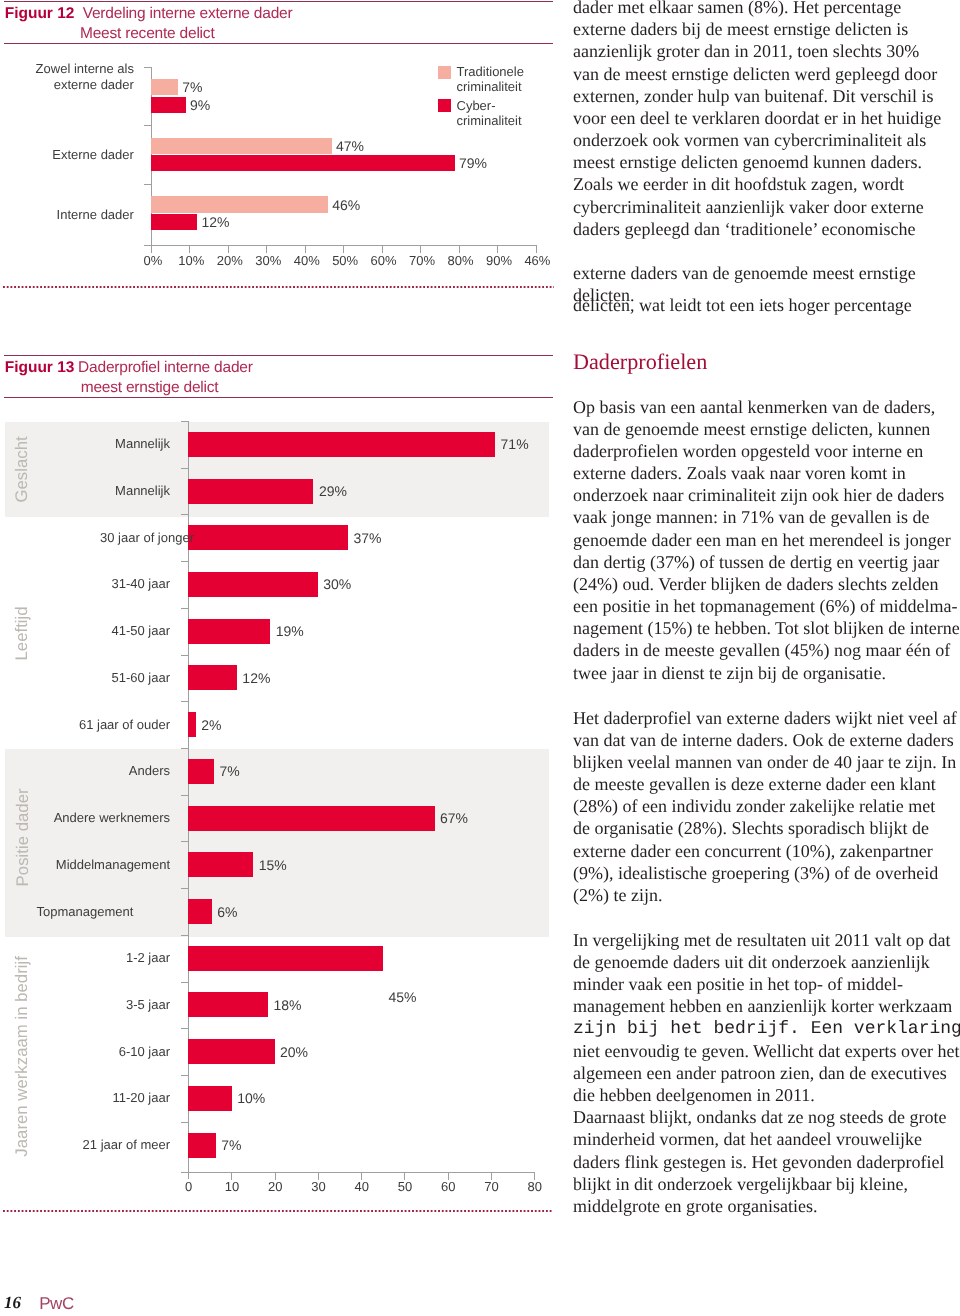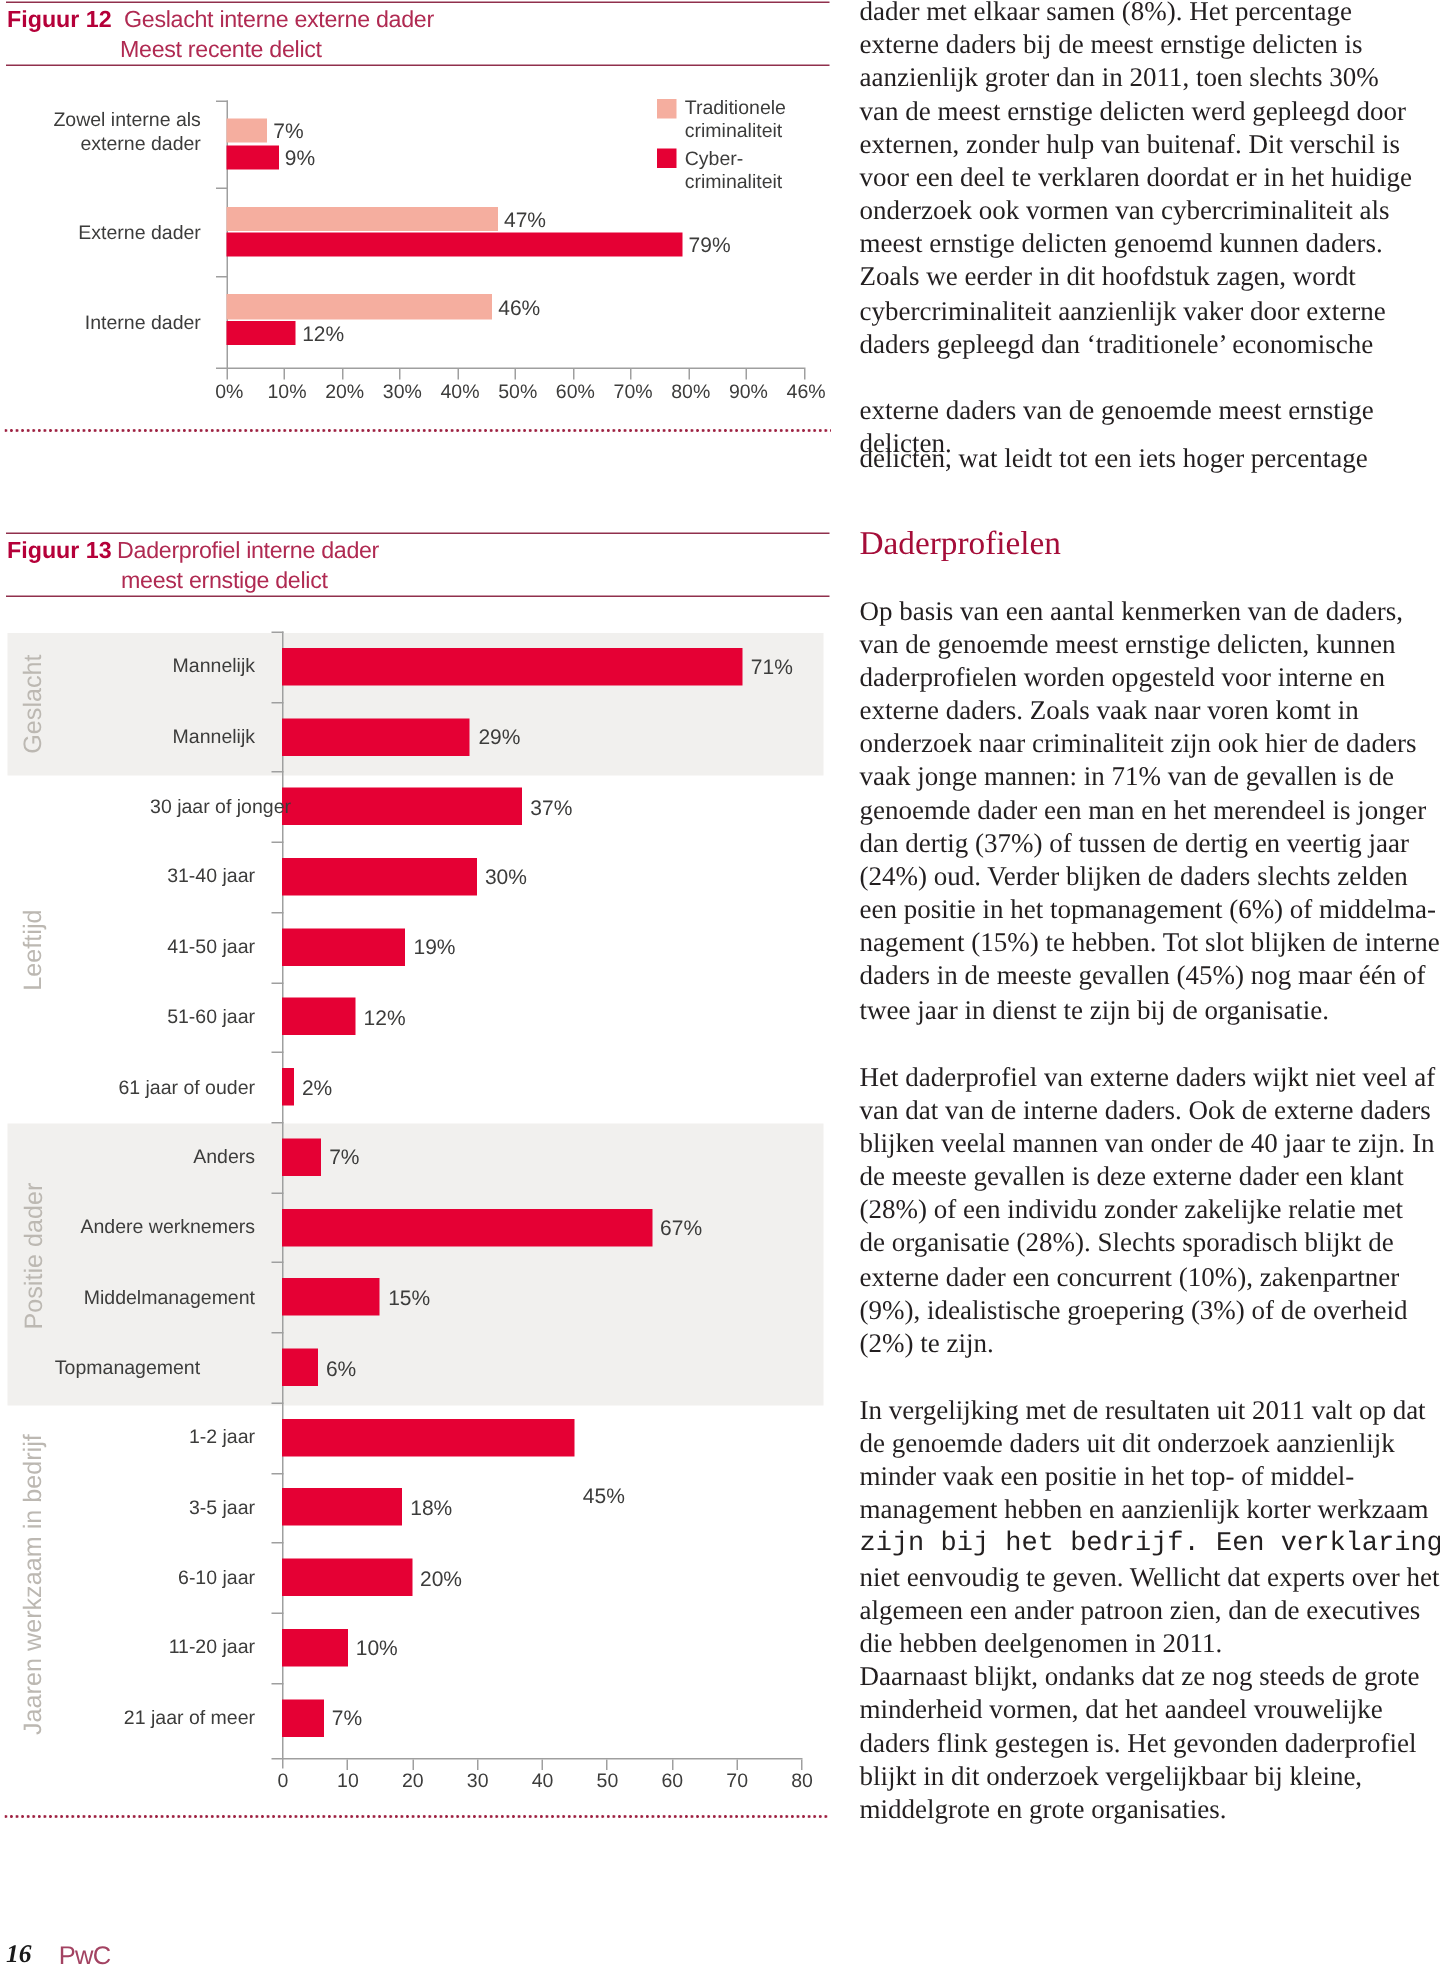--- a/index.html
+++ b/index.html
@@ -53,35 +53,35 @@
      line-height:17px;color:#a34362;letter-spacing:-0.45px;}
 </style>
 </head>
 <body>
 
 <div class="page">
 
   <div class="rule" style="left:4px;top:0.8px;width:548.6px;"></div>
   <div class="figcap" style="left:4.7px;top:4.2px;">
     <span class="num">Figuur 12</span>
-    <span class="t1" style="left:78px">Geslacht interne externe dader</span>
+    <span class="t1" style="left:78px">Verdeling interne externe dader</span>
     <span class="t2" style="left:75.3px">Meest recente delict</span>
   </div>
   <div class="rule" style="left:4px;top:42.8px;width:548.6px;"></div>
 
   <div class="abs" style="left:0;top:0;width:560px;height:270px;">
 
   <div class="axisline" style="left:151px;top:67px;width:1px;height:186px;background:#9f9f9f;"></div>
       <div class="axisline" style="left:144px;top:245px;width:392.5px;height:1px;background:#9f9f9f;"></div>
       <div class="tick" style="left:144px;top:67px;width:8px;"></div>
       <div class="bar" style="left:151px;top:79.2px;width:26.915000000000003px;height:16.2px;background:#f5ae9f;"></div>
       <div class="vallabel" style="left:182.215px;top:80.3px;">7%</div>
       <div class="bar" style="left:151px;top:96.6px;width:34.605000000000004px;height:16.2px;background:#e50034;"></div>
       <div class="vallabel" style="left:189.90500000000003px;top:97.69999999999999px;">9%</div>
-      <div class="catlabel" style="left:0px;width:133.9px;top:72px;">
+      <div class="catlabel" style="left:0px;width:133.9px;top:61px;">
         <div>Zowel interne als</div>
         <div>externe dader</div>
       </div>
       <div class="tick" style="left:144px;top:125px;width:8px;"></div>
       <div class="bar" style="left:151px;top:137.8px;width:180.715px;height:16.2px;background:#f5ae9f;"></div>
       <div class="vallabel" style="left:336.01500000000004px;top:138.9px;">47%</div>
       <div class="bar" style="left:151px;top:155.20000000000002px;width:303.755px;height:16.2px;background:#e50034;"></div>
       <div class="vallabel" style="left:459.055px;top:156.3px;">79%</div>
       <div class="catlabel" style="left:0px;width:133.9px;top:147.05px;">
         <div>Externe dader</div>

